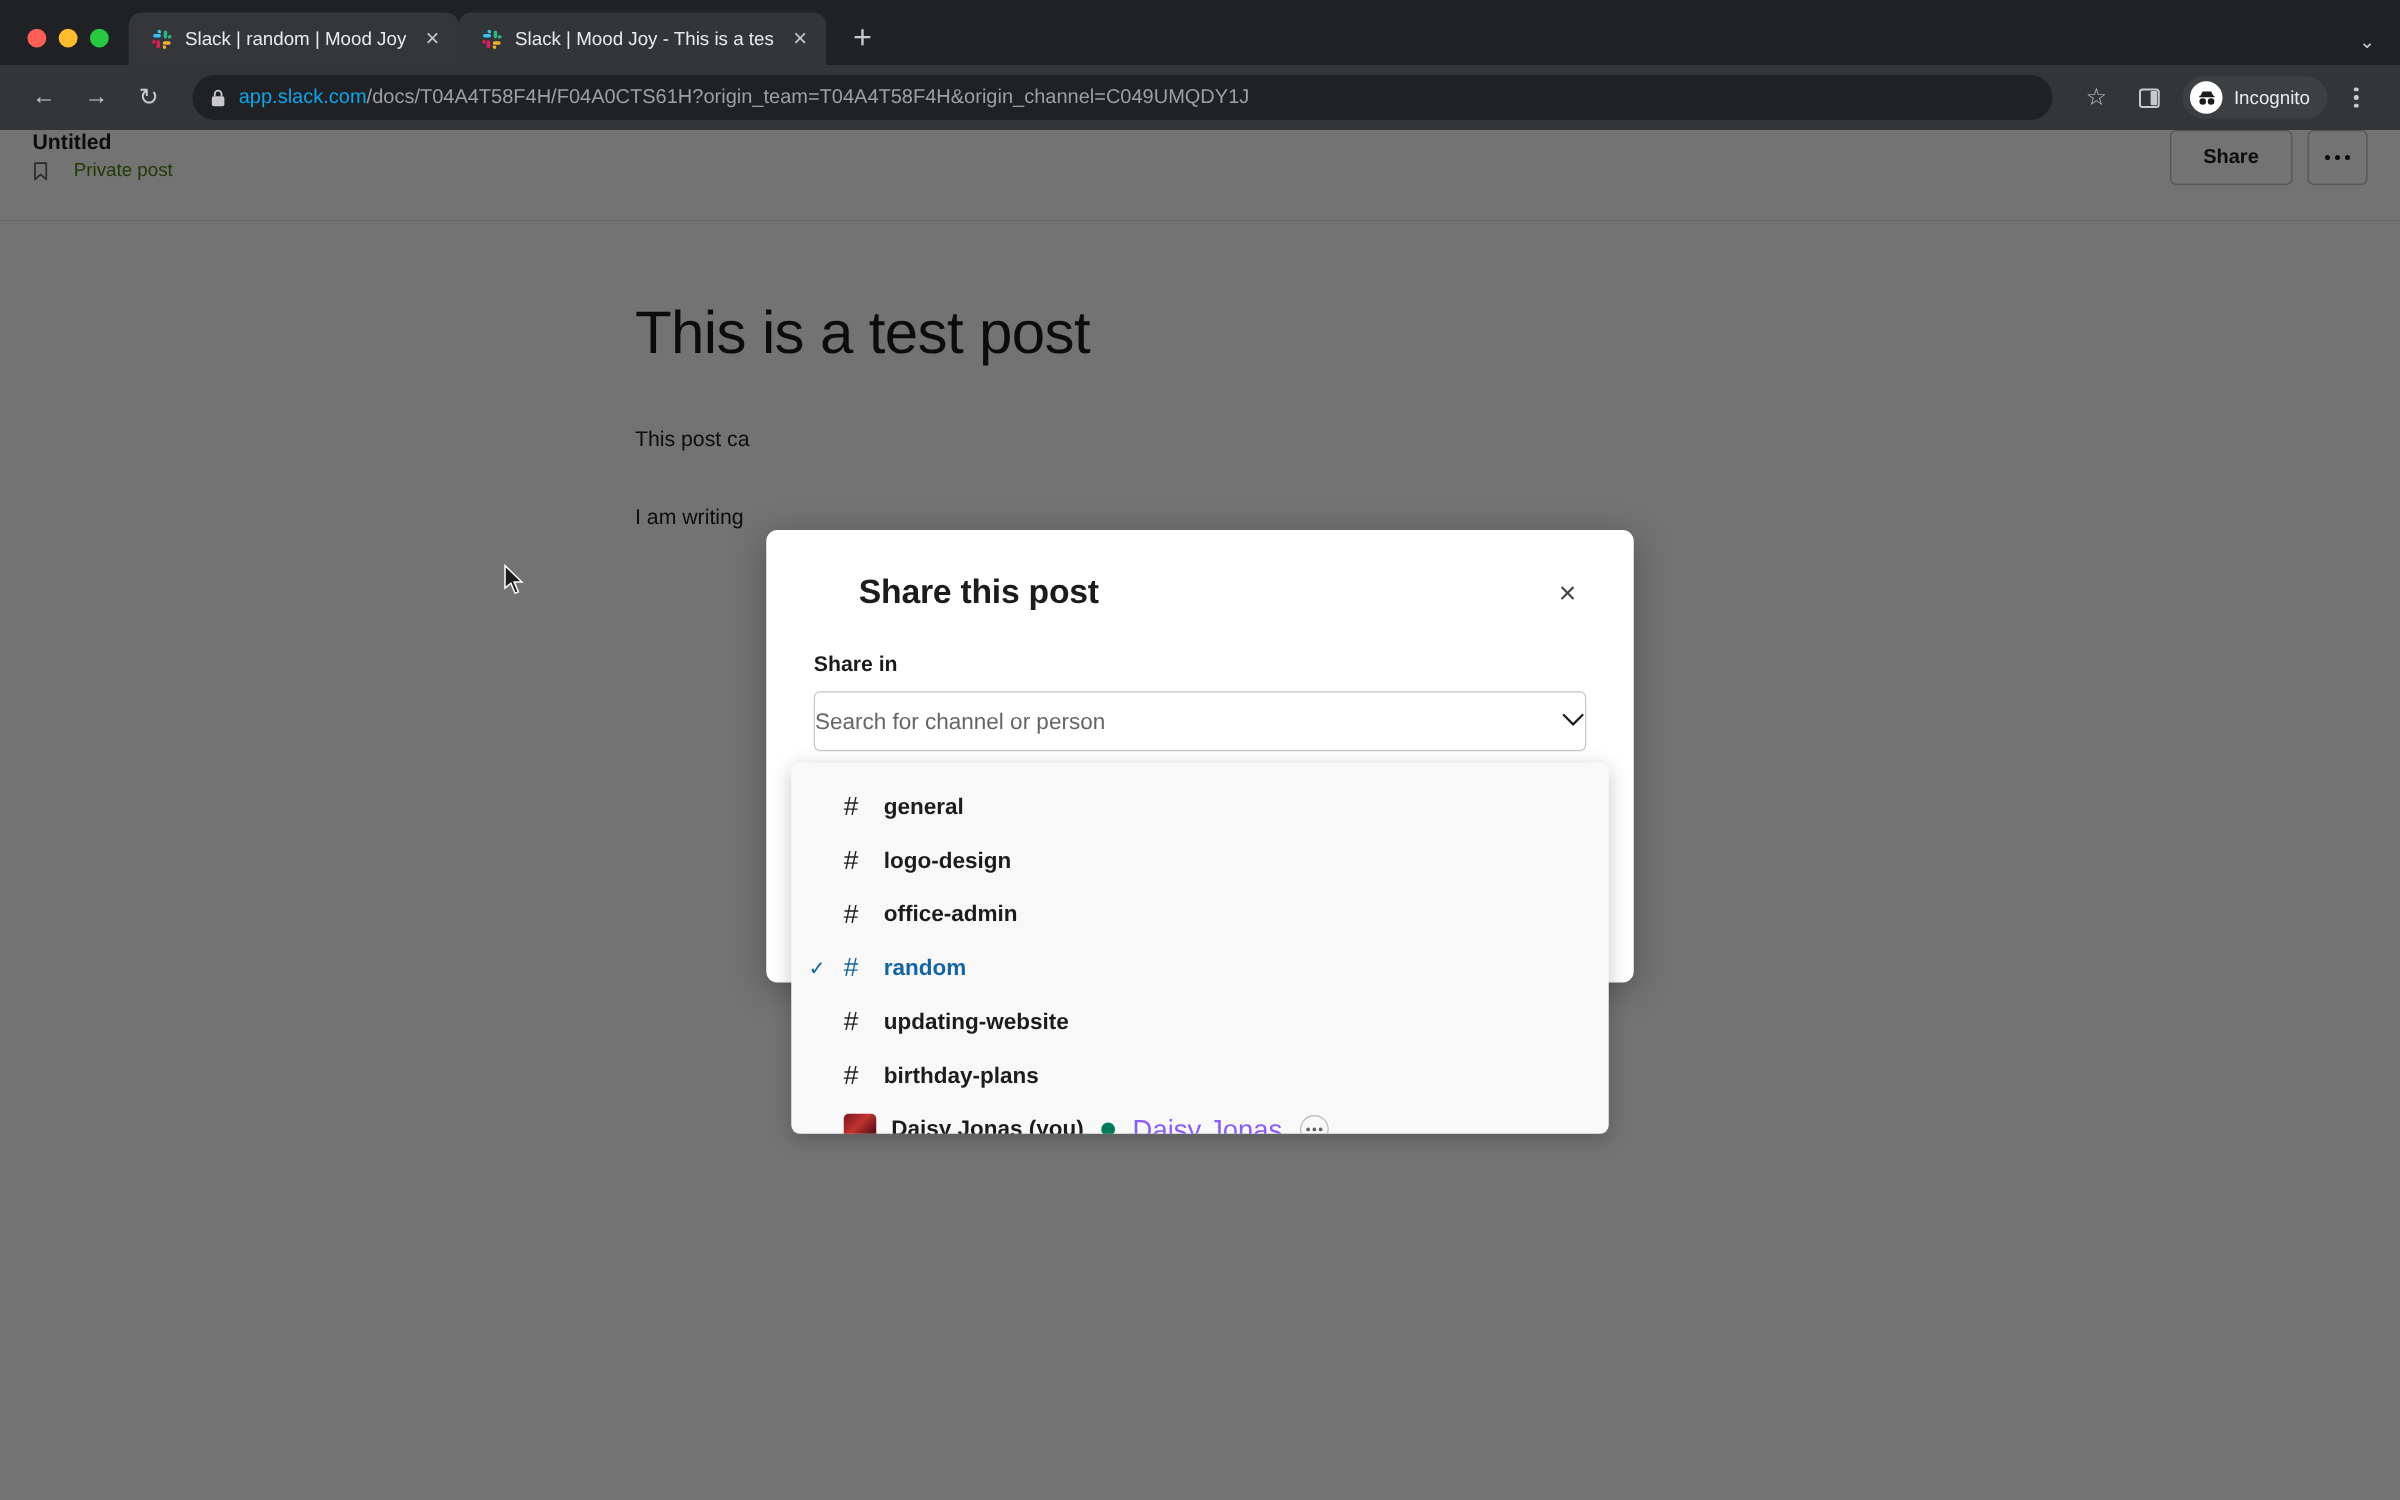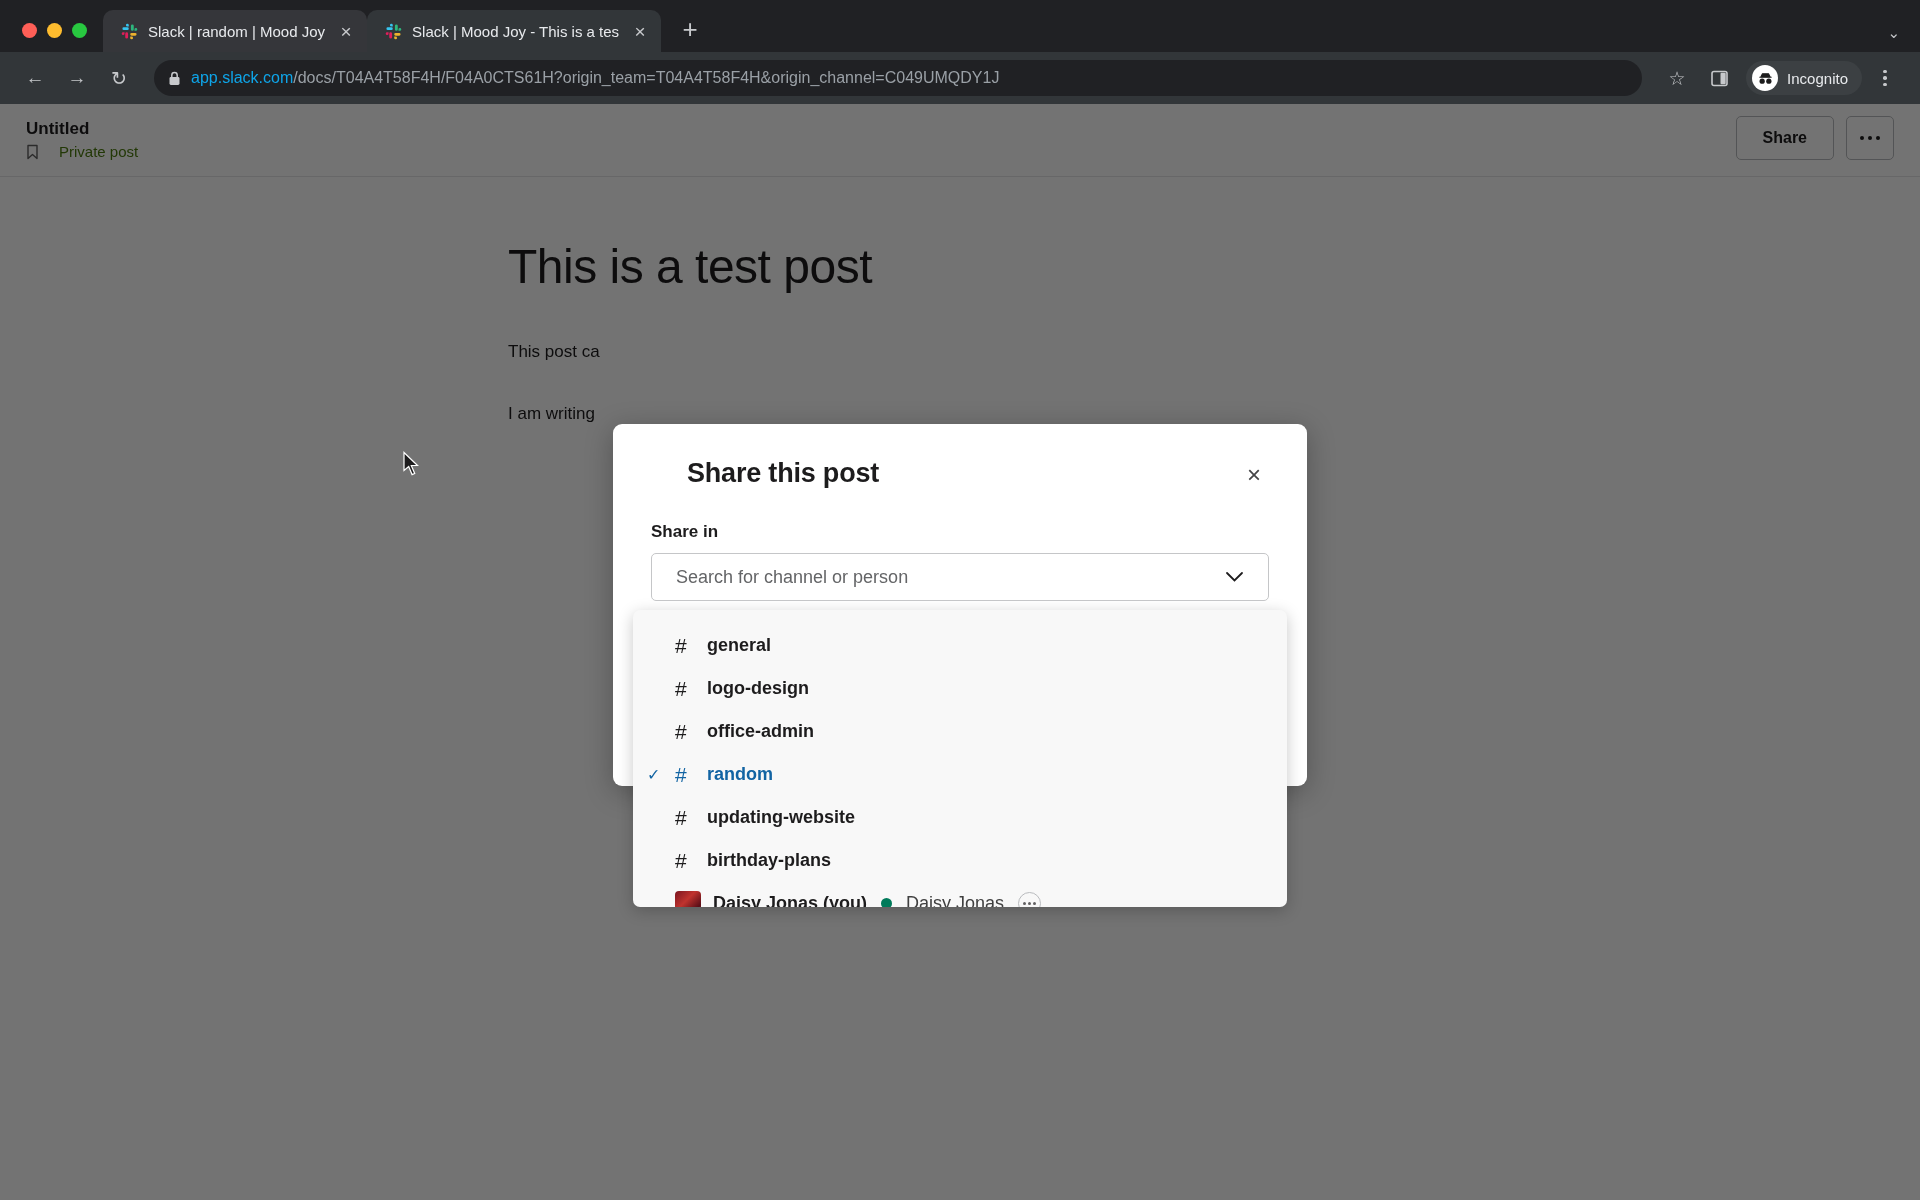--- a/index.html
+++ b/index.html
@@ -78,21 +78,21 @@
   }
   .incog-label { color: #e8eaed; font-size: 15px; }
   .kebab { color: #c7c9cc; display:flex; flex-direction:column; gap:3px; align-items:center;}
   .kebab i { width: 3.5px; height: 3.5px; border-radius: 50%; background: #c7c9cc; display:block;}
 
   
   .page { position: relative; width: 1920px; height: 1096px; background: #fff; overflow: hidden; }
 
   .doc-header {
     height: 73px; border-bottom: 1px solid #e4e5e7;
-    display: flex; align-items: flex-end; padding: 16px 26px; position: relative;
+    display: flex; align-items: flex-start; padding: 0 26px; position: relative;
   }
   .doc-head-left { display: flex; flex-direction: column; gap: 4px; }
   .doc-title { font-size: 17px; font-weight: 700; color: #1d1c1d; }
   .doc-sub { display: flex; align-items: center; gap: 20px; color: #4d7c0f; font-size: 15px; }
   .doc-head-right { margin-left: auto; display: flex; align-items: center; gap: 12px; }
   .btn-outline {
     border: 1px solid #b9bbbe; border-radius: 5px; background: transparent;
     color: #1d1c1d; font-size: 16px; font-weight: 700; height: 44px;
     padding: 0 26px; font-family: inherit;
   }
@@ -125,21 +125,21 @@
   .modal-close {
     margin-left: auto; width: 34px; height: 34px; display: flex;
     align-items: center; justify-content: center; color: #454547; font-size: 24px;
     background: transparent; border: none; font-family: inherit;
   }
   .modal-body { padding: 30px 38px 0; position: relative; }
   .field-label { font-size: 17px; font-weight: 700; color: #1d1c1d; margin-bottom: 11px; }
 
   .select-box {
     height: 48px; border: 1px solid #c5c6c8; border-radius: 5px;
-    display: flex; align-items: center; padding: 0 24px; background: #fff;
+    display: flex; align-items: center; padding: 0 0; background: #fff;
     position: relative; z-index: 3;
   }
   .select-placeholder { color: #646567; font-size: 18px; flex: 1; }
   .chevron { color: #1d1c1d; font-size: 15px; }
 
   .dropdown {
     position: absolute; left: 20px; right: 20px; top: 118px;
     background: #f8f8f8; border-radius: 7px;
     box-shadow: 0 4px 16px rgba(0,0,0,0.22); padding: 14px 0 0;
     max-height: 297px; overflow: hidden; z-index: 2;
@@ -149,21 +149,21 @@
   }
   .dd-check { width: 26px; font-size: 16px; color: #1264a3; flex-shrink: 0; }
   .dd-hash { font-size: 21px; color: #1d1c1d; width: 30px; flex-shrink: 0; }
   .dd-label { font-size: 18px; font-weight: 700; color: #1d1c1d; }
   .dd-item.selected .dd-hash, .dd-item.selected .dd-label { color: #1264a3; }
   .dd-avatar {
     width: 26px; height: 26px; border-radius: 4px; flex-shrink: 0; margin-right: 10px;
     background: linear-gradient(135deg,#7a1520 0%,#c0332e 40%,#5b0f18 75%,#a02a22 100%);
   }
   .dd-presence { width: 11px; height: 11px; border-radius: 50%; background: #007a5a; margin: 0 12px; flex-shrink:0;}
-  .dd-secondary { font-size: 18px; color: #404040; }
+  .dd-secondary { font-size: 22px; color: #8b5cf6; }
   .dd-more {
     margin-left: 12px; width: 23px; height: 23px; border-radius: 50%;
     border: 1px solid #b9bbbe; display: flex; align-items: center;
     justify-content: center; gap: 2px;
   }
   .dd-more i { width: 3px; height: 3px; border-radius: 50%; background: #616061; display: block; }
 
   .composer {
     margin: 0 38px; margin-top: 10px; border: 1px solid #c5c6c8; border-radius: 7px;
     height: 58px; display: flex; align-items: center; padding: 0 18px; gap: 24px;

